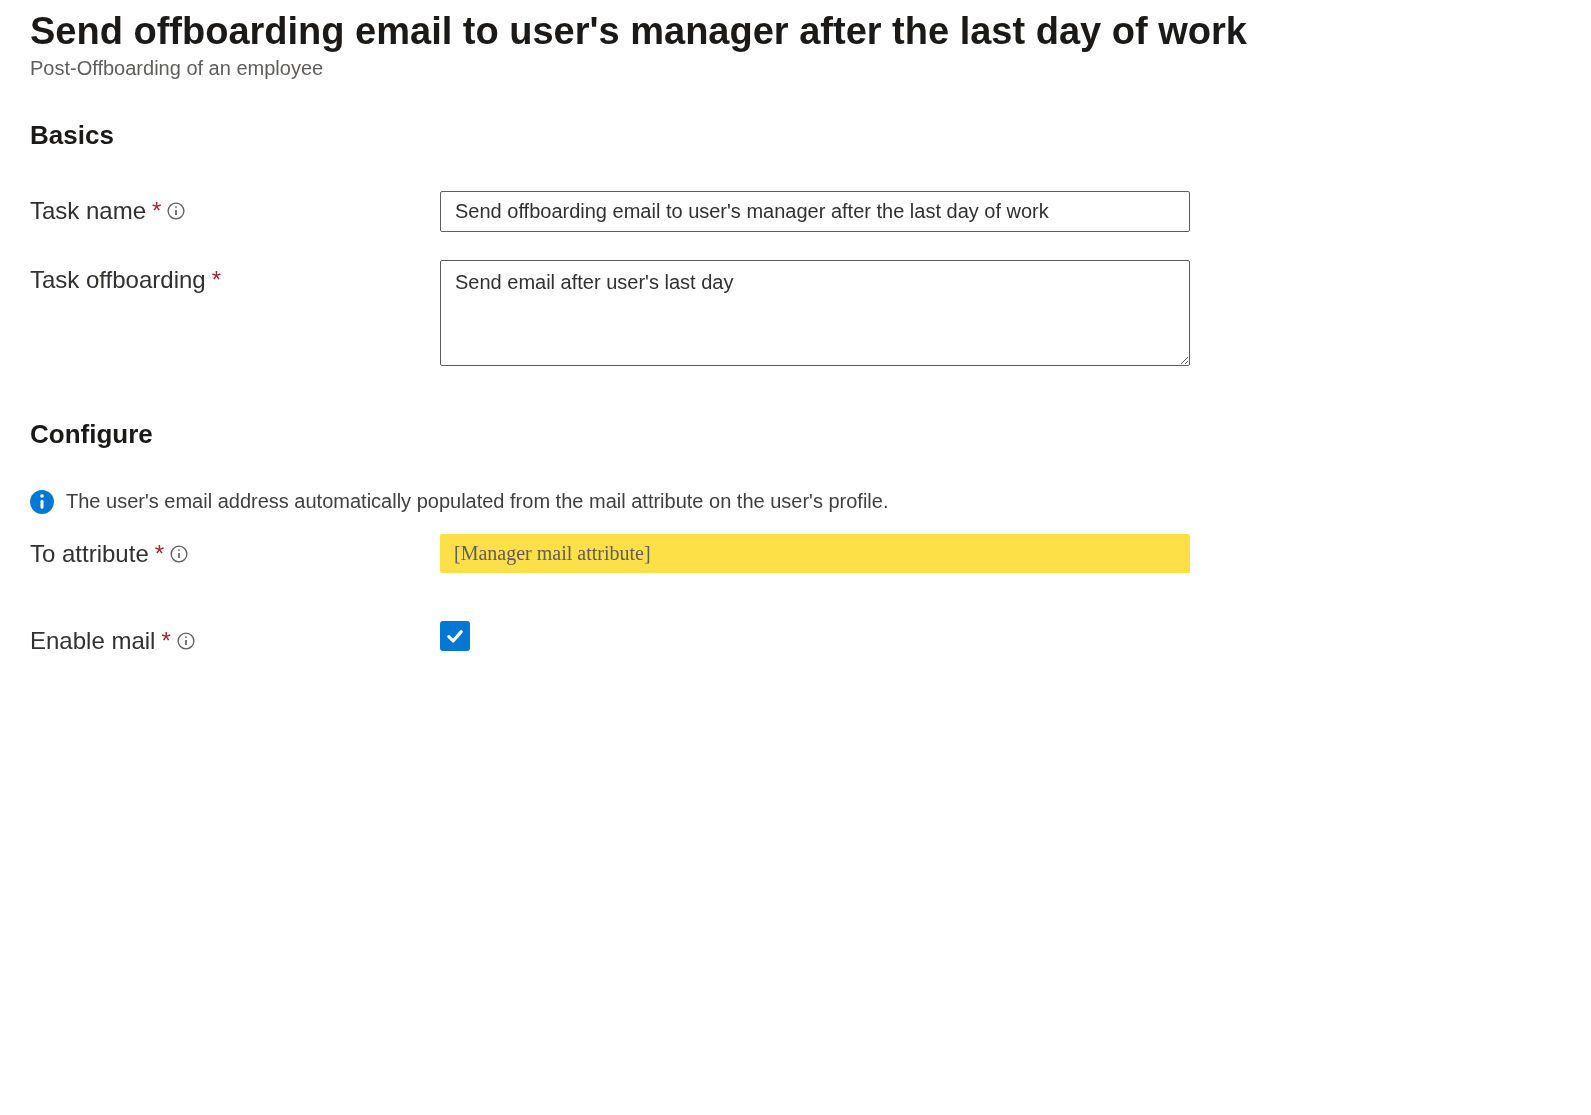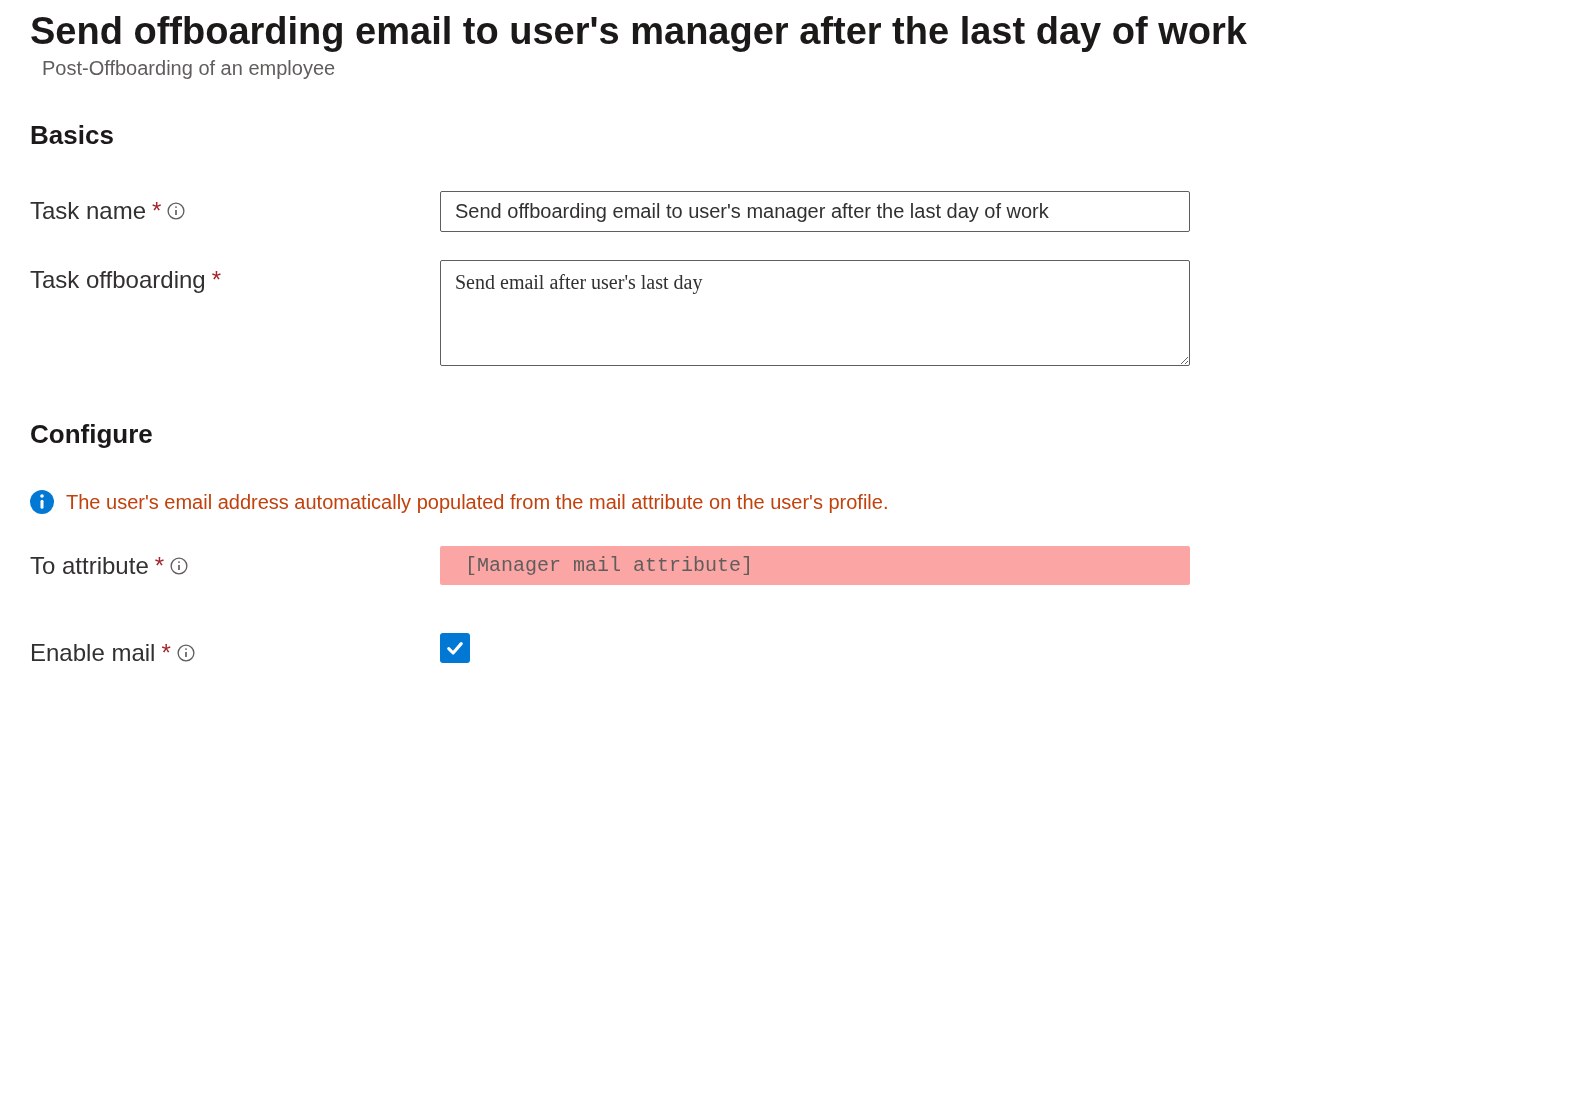--- a/index.html
+++ b/index.html
@@ -17,21 +17,20 @@
     .page-title {
       font-size: 38px;
       font-weight: 600;
       color: #1b1a19;
       margin-bottom: 4px;
     }
     .page-subtitle {
       font-size: 20px;
       color: #605e5c;
       margin-bottom: 40px;
-      margin-left: 12px;
     }
     .section-heading {
       font-size: 26px;
       font-weight: 700;
       color: #1b1a19;
       margin-bottom: 40px;
     }
     .form-row {
       display: flex;
       align-items: flex-start;
@@ -73,45 +72,44 @@
       font-family: inherit;
       border: 1px solid #605e5c;
       border-radius: 2px;
       color: #323130;
       background: #ffffff;
     }
     .textarea-input {
       width: 100%;
       padding: 10px 14px;
       font-size: 20px;
-      font-family: Liberation Serif, serif;
+      font-family: Liberation Sans, sans-serif;
       border: 1px solid #605e5c;
       border-radius: 2px;
       color: #323130;
       background: #ffffff;
       resize: vertical;
       min-height: 106px;
     }
     .readonly-input {
       width: 100%;
-      padding: 8px 25px;
-      font-size: 20px;
-      font-family: Liberation Mono, monospace;
+      padding: 8px 14px;
+      font-size: 20px;
+      font-family: Liberation Serif, serif;
       border: none;
       border-radius: 2px;
       color: #605e5c;
-      background: #fca5a5;
+      background: #fde047;
     }
     .info-banner {
       display: flex;
-      align-items: center;
       gap: 12px;
-      margin-bottom: 32px;
-      font-size: 20px;
-      color: #c2410c;
+      margin-bottom: 20px;
+      font-size: 20px;
+      color: #404040;
     }
     .info-banner-icon {
       display: inline-flex;
       width: 24px;
       height: 24px;
       flex-shrink: 0;
     }
     .info-banner-icon svg {
       width: 24px;
       height: 24px;

